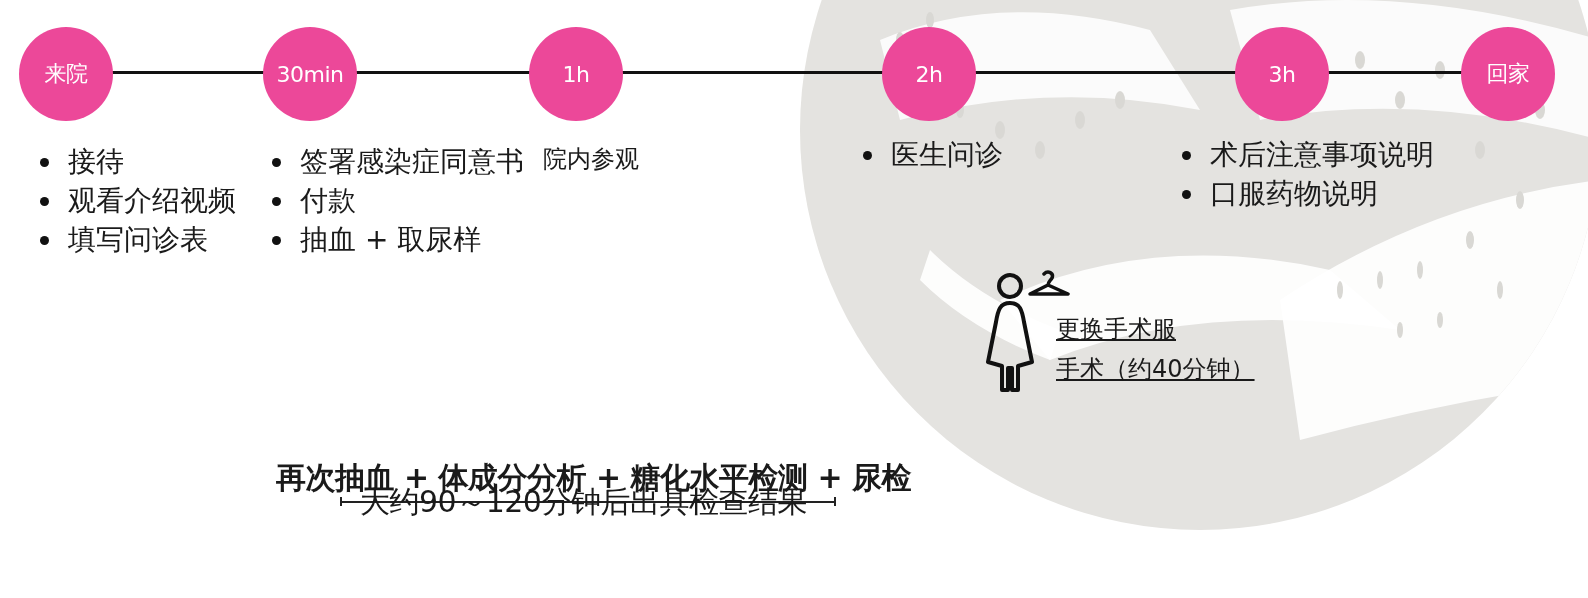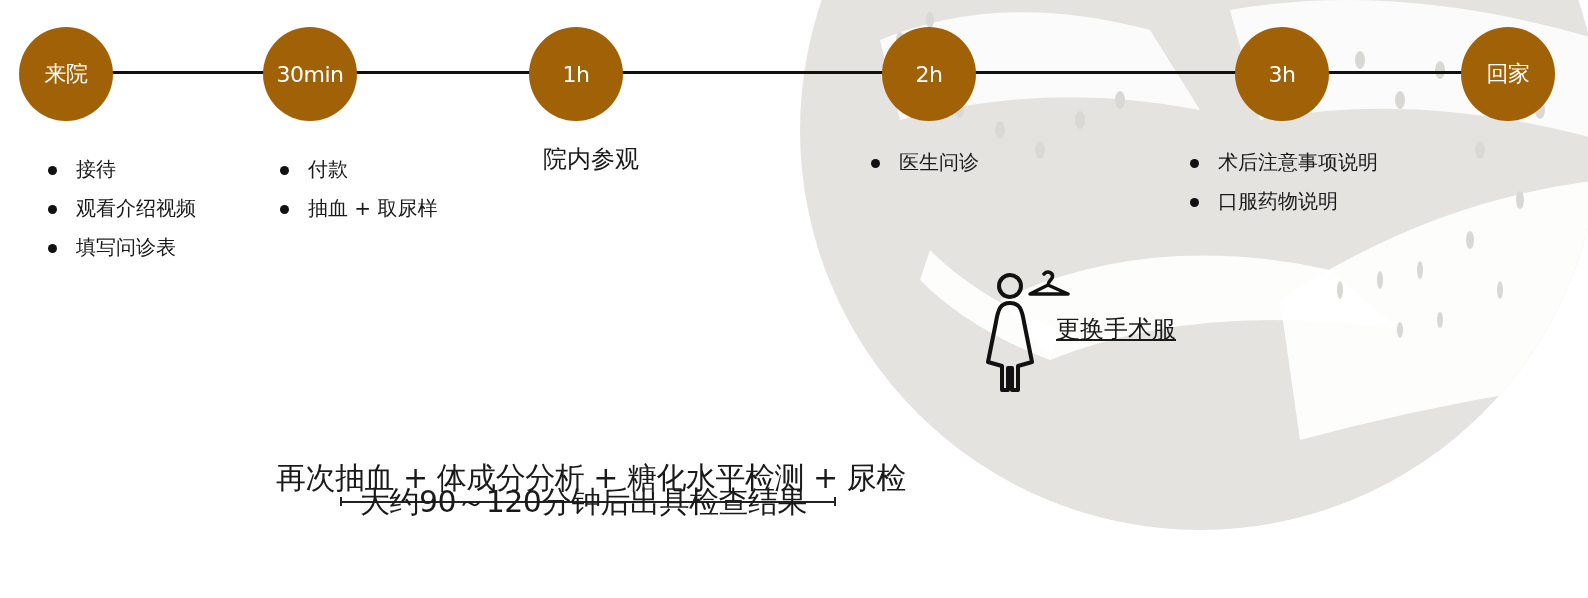--- a/index.html
+++ b/index.html
@@ -9,35 +9,35 @@
     font-family: "DejaVu Sans", "Liberation Sans", sans-serif;
     color: #1a1a1a;
   }
   .globe { position: absolute; left: 0; top: 0; width: 1588px; height: 598px; z-index: 0; }
   .timeline-line {
     position: absolute; left: 66px; top: 71px; width: 1442px; height: 3px;
     background: #111; z-index: 1;
   }
   .node {
     position: absolute; width: 94px; height: 94px; border-radius: 50%;
-    background: #a16207; color: #fff; z-index: 2;
+    background: #ec4899; color: #fff; z-index: 2;
     display: flex; align-items: center; justify-content: center;
     font-size: 22px; top: 27px;
     letter-spacing: -0.5px;
   }
-  .list { position: absolute; z-index: 2; margin: 8px; padding: 0; list-style: none; font-size: 20px; }
+  .list { position: absolute; z-index: 2; margin: 0; padding: 0; list-style: none; font-size: 28px; }
   .list li { position: relative; padding-left: 30px; height: 39px; line-height: 39px; white-space: nowrap; }
   .list li::before {
     content: ""; position: absolute; left: 2px; top: 16px;
     width: 9px; height: 9px; border-radius: 50%; background: #111;
   }
   .plain { position: absolute; z-index: 2; font-size: 24px; white-space: nowrap; }
   .surgery { position: absolute; z-index: 2; left: 984px; top: 270px; }
   .surgery-text { position: absolute; left: 1056px; top: 309px; font-size: 24px; z-index: 2; line-height: 40px; white-space: nowrap; text-decoration: underline; }
-  .bottom-top { position: absolute; left: 276px; top: 458px; font-size: 30px; z-index: 2; white-space: nowrap; letter-spacing: -0.5px; }
+  .bottom-top { position: absolute; left: 276px; top: 458px; font-size: 30px; z-index: 2; white-space: nowrap; letter-spacing: -0.5px; font-weight: bold; }
   .bracket { position: absolute; left: 340px; top: 501px; width: 496px; height: 2px; background: #222; z-index: 2; }
   .bracket::before, .bracket::after { content: ""; position: absolute; top: -4px; width: 2px; height: 9px; background: #222; }
   .bracket::before { left: 0; }
   .bracket::after { right: 0; }
   .bottom-bot { position: absolute; left: 360px; top: 482px; font-size: 30px; z-index: 2; white-space: nowrap; letter-spacing: -0.5px; }
 </style>
 </head>
 <body>
 
 <svg class="globe" viewBox="0 0 1588 598" xmlns="http://www.w3.org/2000/svg">
@@ -101,20 +101,21 @@
     <span>回家</span>
   </div>
 
 <ul class="list" style="left:38px; top:142px">
   <li>接待</li>
   <li>观看介绍视频</li>
   <li>填写问诊表</li>
 </ul>
 
 <ul class="list" style="left:270px; top:142px">
+  <li>签署感染症同意书</li>
   <li>付款</li>
   <li>抽血 + 取尿样</li>
 </ul>
 
 <div class="plain" style="left:543px; top:140px; line-height:39px">院内参观</div>
 
 <ul class="list" style="left:861px; top:135px">
   <li>医生问诊</li>
 </ul>
 
@@ -125,17 +126,18 @@
 
 <div class="surgery">
   <svg width="90" height="126" viewBox="0 0 90 126" xmlns="http://www.w3.org/2000/svg" fill="none" stroke="#111" stroke-width="4" stroke-linejoin="round" stroke-linecap="round">
     <circle cx="26" cy="16" r="11"></circle>
     <path d="M26 33 C16 33 14 40 12 52 L4 92 L18 96 L18 120 L24 120 L24 98 L28 98 L28 120 L34 120 L34 96 L48 92 L40 52 C38 40 36 33 26 33 Z"></path>
     <path d="M60 4 C64 0 70 3 68 8 C66 11 64 12 64 15 L84 24 L46 24 L64 15" stroke-width="3.5"></path>
   </svg>
 </div>
 <div class="surgery-text">
   <div>更换手术服</div>
+  <div>手术（约40分钟）</div>
 </div>
 
 <div class="bottom-top">再次抽血 + 体成分分析 + 糖化水平检测 + 尿检</div>
 <div class="bracket"></div>
 <div class="bottom-bot">大约90～120分钟后出具检查结果</div>
 
 </body></html>

